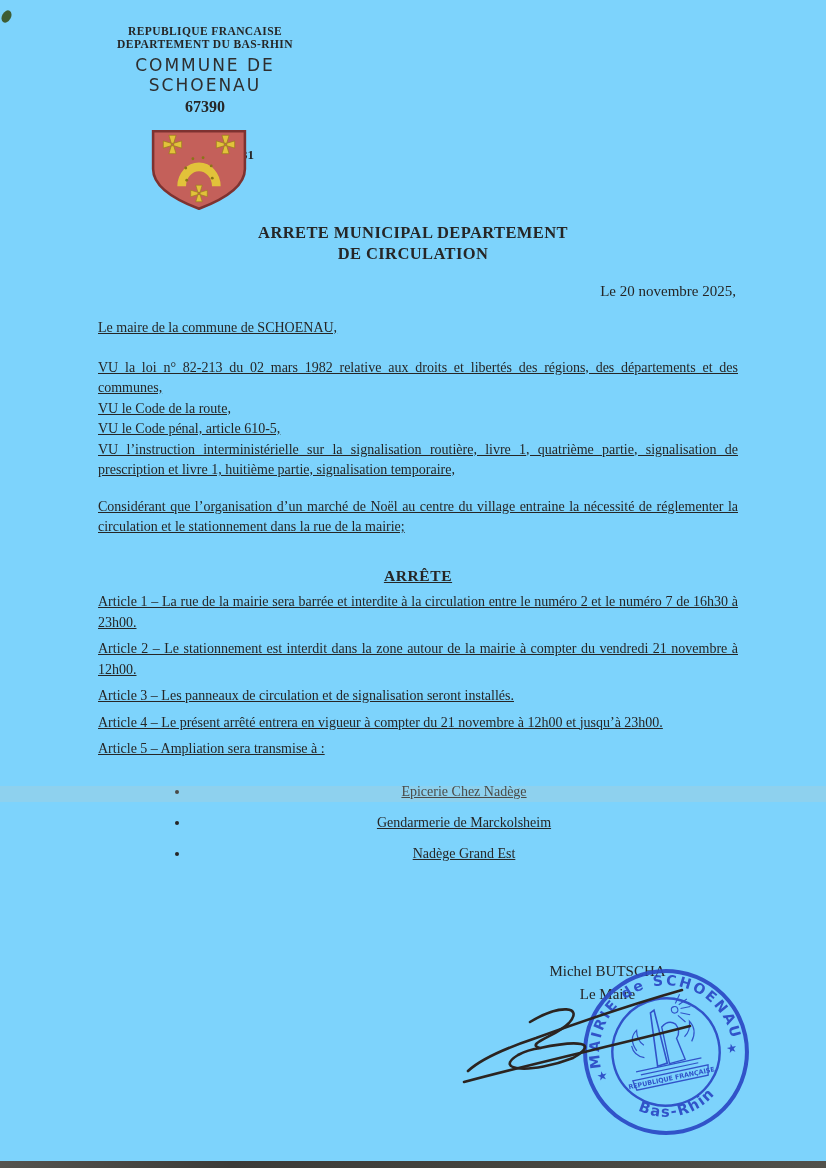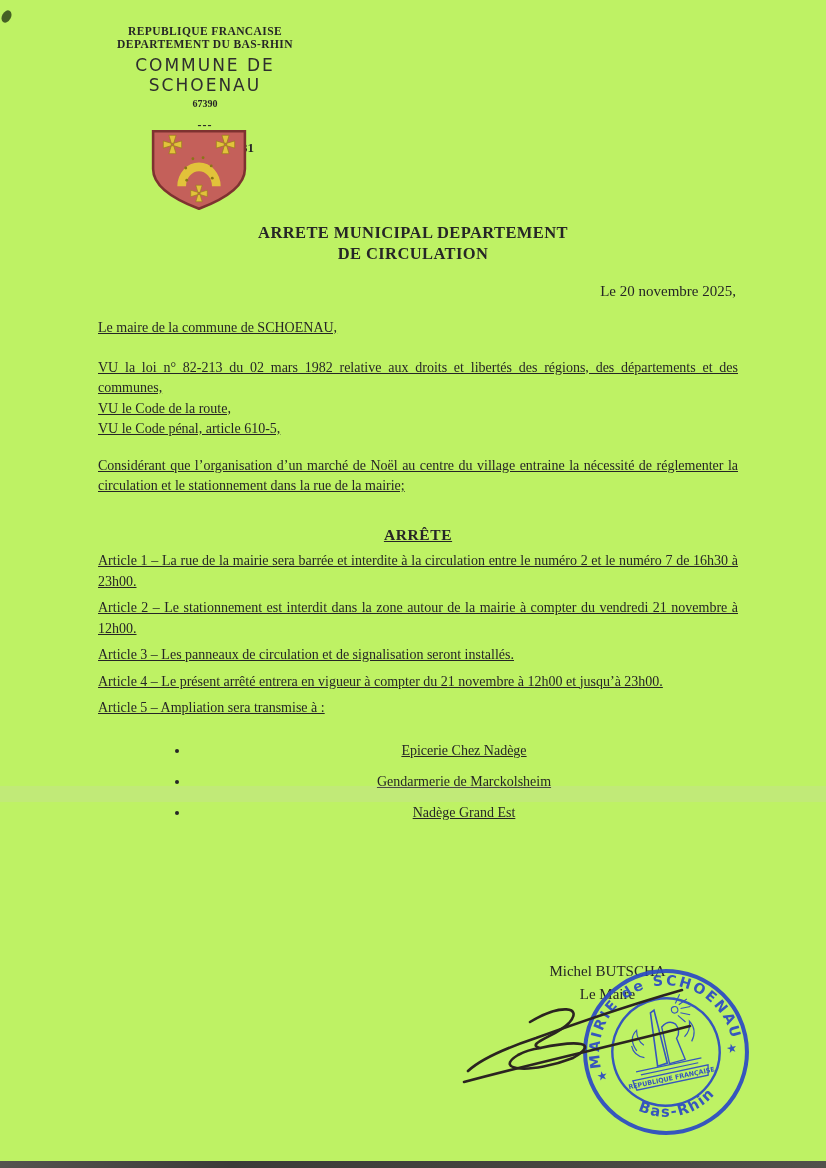--- a/index.html
+++ b/index.html
@@ -1,26 +1,26 @@
 <!DOCTYPE html>
 <html><head>
 <meta charset="utf-8">
 <style>
   html,body { margin:0; padding:0; background:#ffffff; }
   .page {
     position:relative; width:826px; height:1168px; margin:0;
-    background:#bef264; overflow:hidden;
+    background:#7dd3fc; overflow:hidden;
     font-family:"Liberation Serif", serif; color:#262626;
   }
 
   
   .letterhead { position:absolute; top:25px; left:90px; width:230px; text-align:center; }
   .lh-republic, .lh-dept { font-size:11.5px; font-weight:bold; letter-spacing:0.4px; line-height:13px; }
   .lh-commune { font-family:"DejaVu Sans", sans-serif; font-size:17px; letter-spacing:2px; margin-top:4px; color:#2e2e2e; }
-  .lh-postal { font-size:10px; font-weight:bold; margin-top:3px; }
+  .lh-postal { font-size:16px; font-weight:bold; margin-top:3px; }
   .lh-sep { font-size:12px; font-weight:bold; margin-top:9px; letter-spacing:1px; }
   .lh-phone { font-size:13px; font-weight:bold; margin-top:7px; }
 
   .coat { position:absolute; top:128px; left:148px; width:102px; height:84px; }
 
   
   .doc-title { position:absolute; top:222px; left:0; width:826px; text-align:center;
     font-weight:bold; font-size:16.5px; line-height:21px; letter-spacing:0.4px; }
   .date-line { position:absolute; top:283px; right:90px; font-size:15px; }
 
@@ -101,20 +101,21 @@
     <div>DE CIRCULATION</div>
   </div>
   <div class="date-line">Le 20 novembre 2025,</div>
 
   <div class="body-text">
     <p class="opening">Le maire de la commune de SCHOENAU,</p>
     <div class="vu-block">
       <p>VU la loi n° 82-213 du 02 mars 1982 relative aux droits et libertés des régions, des départements et des communes,</p>
       <p>VU le Code de la route,</p>
       <p>VU le Code pénal, article 610-5,</p>
+      <p>VU l’instruction interministérielle sur la signalisation routière, livre 1, quatrième partie, signalisation de prescription et livre 1, huitième partie, signalisation temporaire,</p>
     </div>
     <p class="considerant">Considérant que l’organisation d’un marché de Noël au centre du village entraine la nécessité de réglementer la circulation et le stationnement dans la rue de la mairie;</p>
     <p class="decree-heading">ARRÊTE</p>
     <p class="article">Article 1 – La rue de la mairie sera barrée et interdite à la circulation entre le numéro 2 et le numéro 7 de 16h30 à 23h00.</p>
     <p class="article">Article 2 – Le stationnement est interdit dans la zone autour de la mairie à compter du vendredi 21 novembre à 12h00.</p>
     <p class="article">Article 3 – Les panneaux de circulation et de signalisation seront installés.</p>
     <p class="article">Article 4 – Le présent arrêté entrera en vigueur à compter du 21 novembre à 12h00 et jusqu’à 23h00.</p>
     <p class="article">Article 5 – Ampliation sera transmise à :</p>
     <ul class="distribution">
       <li>Epicerie Chez Nadège</li>

